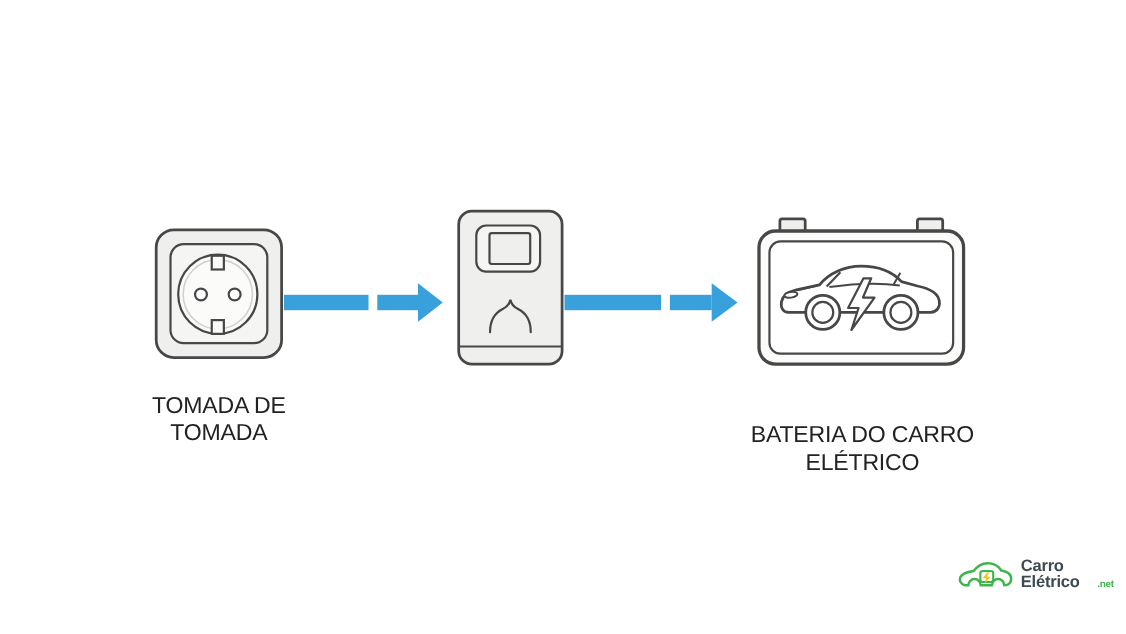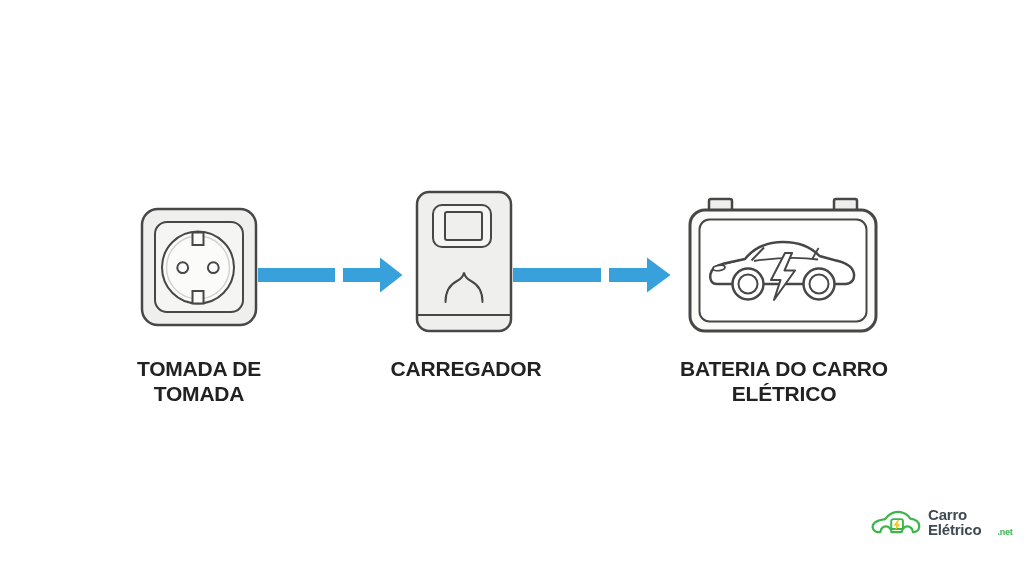--- a/index.html
+++ b/index.html
@@ -26,27 +26,27 @@
   .fill-light{fill:#f5f5f4;}
   .fill-lighter{fill:#fbfbfa;}
   .fill-white{fill:#ffffff;}
   .arrow-fill{fill:var(--arrow);}
   .node-label{
     position:absolute;
     top:356px;
     text-align:center;
     font-size:21px;
     line-height:25px;
-    font-weight:700;
+    font-weight:400;
     letter-spacing:-0.2px;
     color:var(--label);
   }
   .label-outlet{left:79px;width:240px;}
   .label-charger{left:346px;width:240px;}
-  .label-battery{left:634px;width:300px;}
+  .label-battery{left:634px;width:300px;margin-top:27px;}
   .logo{
     position:absolute;
     left:870px;top:504px;
     display:flex;align-items:center;gap:6px;
   }
   .logo-text{
     color:var(--logo-text);
     font-weight:700;
     font-size:15px;
     line-height:15px;
@@ -116,21 +116,20 @@
       <circle cx="111" cy="47" r="9.5" class="fill-white ink" stroke-width="2"></circle>
       <polygon points="77,16 63,43 72.5,43 66,63 87,33.5 76.5,33.5 84,16" class="fill-white ink" stroke-width="2" stroke-linejoin="round"></polygon>
     </g>
   </svg>
 
   <div class="node-label label-outlet">
     <div>TOMADA DE</div>
     <div>TOMADA</div>
   </div>
   <div class="node-label label-charger">
-    <div>CARREGADOR</div>
   </div>
   <div class="node-label label-battery">
     <div>BATERIA DO CARRO</div>
     <div>ELÉTRICO</div>
   </div>
 
   <div class="logo">
     <svg width="52" height="38" viewBox="0 0 60 42">
       <path d="M8.5 31.5 C4 30.5 2 26.5 3.5 23 C5 19.5 10.5 17.5 17.5 16.5 C22 10.5 28.5 7.5 35 8.5 C40.5 9.5 44.5 12.5 46.5 16 C52.5 17 56.5 20 56.8 24 C57 27.5 55 30.5 51.5 31.3 L49.5 31.4 A6.4 6.4 0 0 0 36.7 31.4 L24.8 31.4 A6.4 6.4 0 0 0 12 31.4 Z" fill="none" class="logo-stroke" stroke-width="2.6" stroke-linejoin="round"></path>
       <rect x="24.5" y="16.5" width="13.5" height="11.5" rx="2.5" fill="#ffffff" class="logo-stroke" stroke-width="2.2"></rect>

